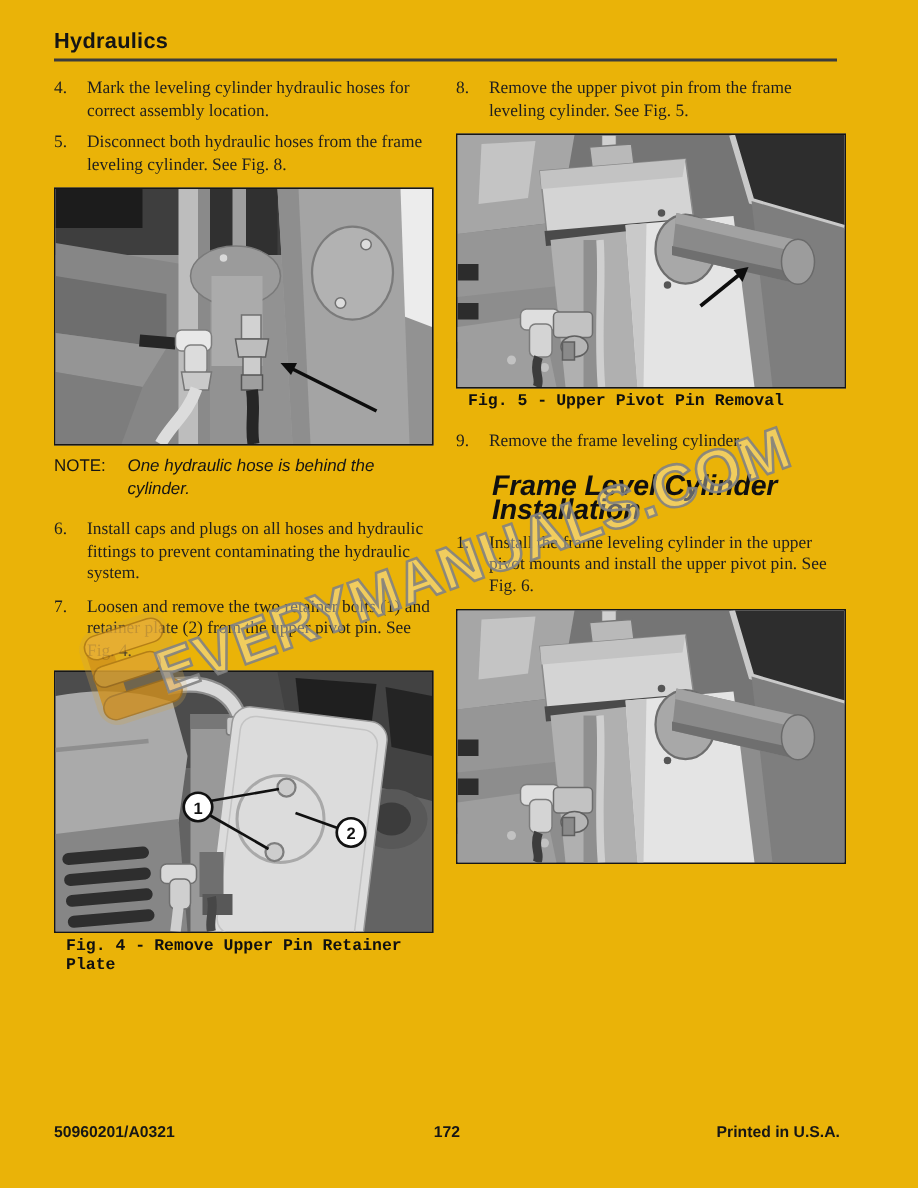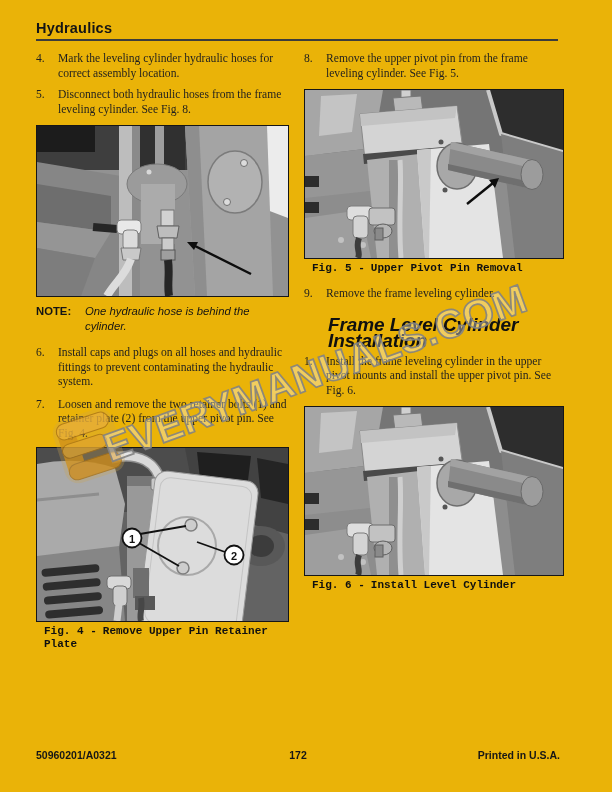--- a/index.html
+++ b/index.html
@@ -13,21 +13,21 @@
   .col-right{left:304px;width:260px;}
   .step{display:flex;font-size:11.6px;line-height:14.5px;}
   .step .num{flex:0 0 22px;}
   .step .txt{flex:1;}
   .fig{border:1px solid #161616;line-height:0;background:#888;}
   .fig svg{display:block;}
   .figcap{margin-left:8px;font-family:Liberation Mono, monospace;font-weight:bold;
           font-size:11px;line-height:13px;color:#101010;}
   .figcap .t{margin-left:6px;}
   .note{display:flex;font-family:"Liberation Sans",sans-serif;font-size:11.3px;line-height:14.5px;color:#141414;}
-  .note .lbl{flex:0 0 49px;font-weight:bold;}
+  .note .lbl{flex:0 0 49px;font-weight:normal;}
   .note .txt{font-style:italic;}
   .sec-hdg{font-family:"Liberation Sans",sans-serif;font-weight:bold;font-style:italic;
            font-size:19px;line-height:16px;color:#101010;letter-spacing:-.1px;margin-left:24px;}
   .footer{position:absolute;left:36px;top:749px;width:524px;height:14px;
           font-family:"Liberation Sans",sans-serif;font-weight:bold;font-size:10.5px;color:#161616;}
   .footer .l{position:absolute;left:0;top:0;}
   .footer .c{position:absolute;left:50%;top:0;transform:translateX(-50%);}
   .footer .r{position:absolute;right:0;top:0;}
   .wm{position:absolute;left:0;top:0;width:612px;height:792px;z-index:40;pointer-events:none;}
 </style>
@@ -241,23 +241,20 @@
     <div class="step" style="margin-top:6px">
       <span class="num">1.</span>
       <span class="txt">Install the frame leveling cylinder in the upper pivot mounts and install the upper pivot pin. See Fig. 6.</span>
     </div>
 
     <figure class="fig" style="margin:8px 0 0 0;width:258px;height:168px">
       <svg width="258" height="168" viewBox="0 0 258 168">
         <use href="#cyl-art"></use>
       </svg>
     </figure>
-    <div class="figcap" style="margin-top:3px">
-      <span>Fig. 6 -</span><span class="t">Install Level Cylinder</span>
-    </div>
   </div>
 
   <svg class="wm" width="612" height="792">
     <g transform="translate(62,416) rotate(-18 30 30)" opacity="0.82">
       <rect x="-4" y="-4" width="62" height="66" rx="14" fill="#caa44f" opacity="0.35"></rect>
       <rect x="0" y="0" width="18" height="58" rx="8" fill="#d0921f"></rect>
       <rect x="0" y="0" width="54" height="16" rx="8" fill="#e6ad3a" stroke="#a9741a" stroke-width="1"></rect>
       <rect x="0" y="21" width="46" height="14" rx="7" fill="#dfa430" stroke="#a9741a" stroke-width="1"></rect>
       <rect x="0" y="42" width="54" height="16" rx="8" fill="#cf8f1e" stroke="#a9741a" stroke-width="1"></rect>
     </g>

